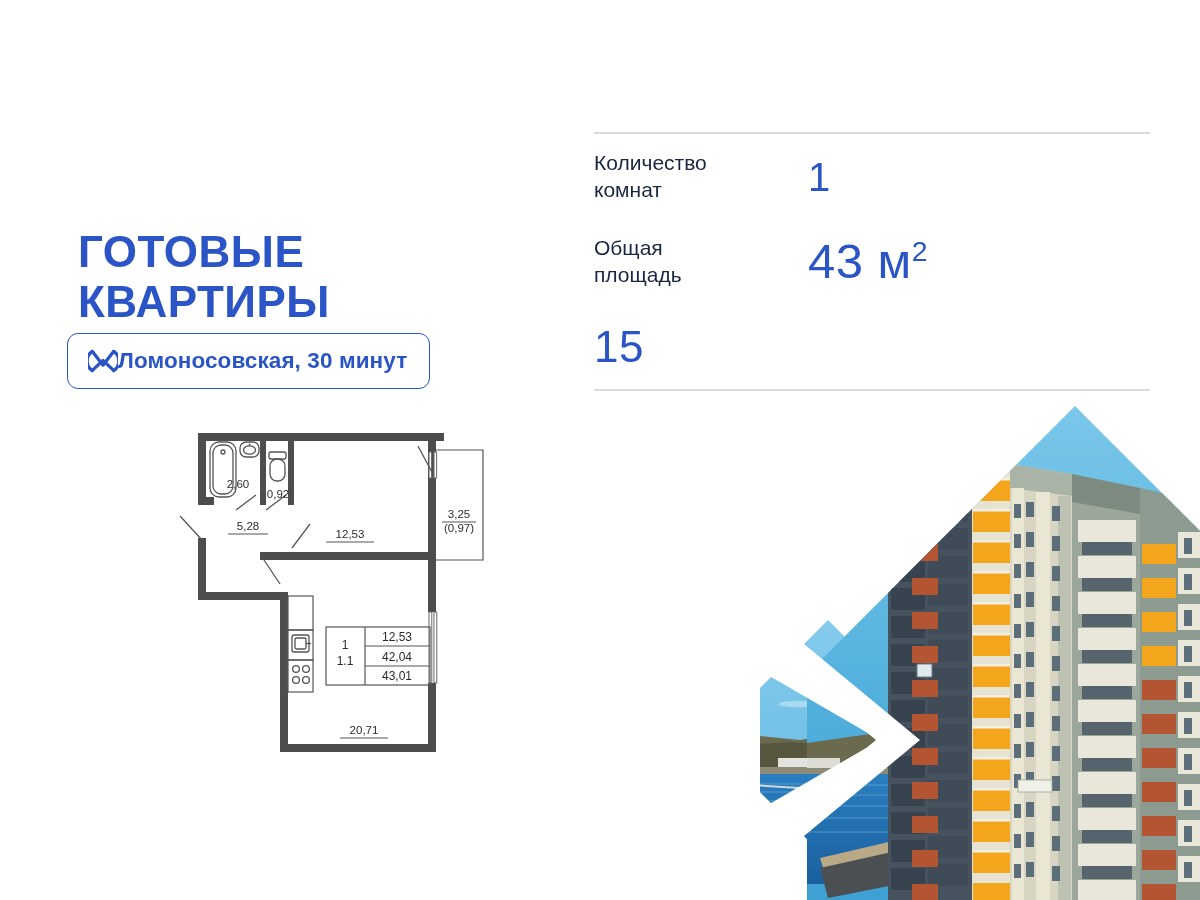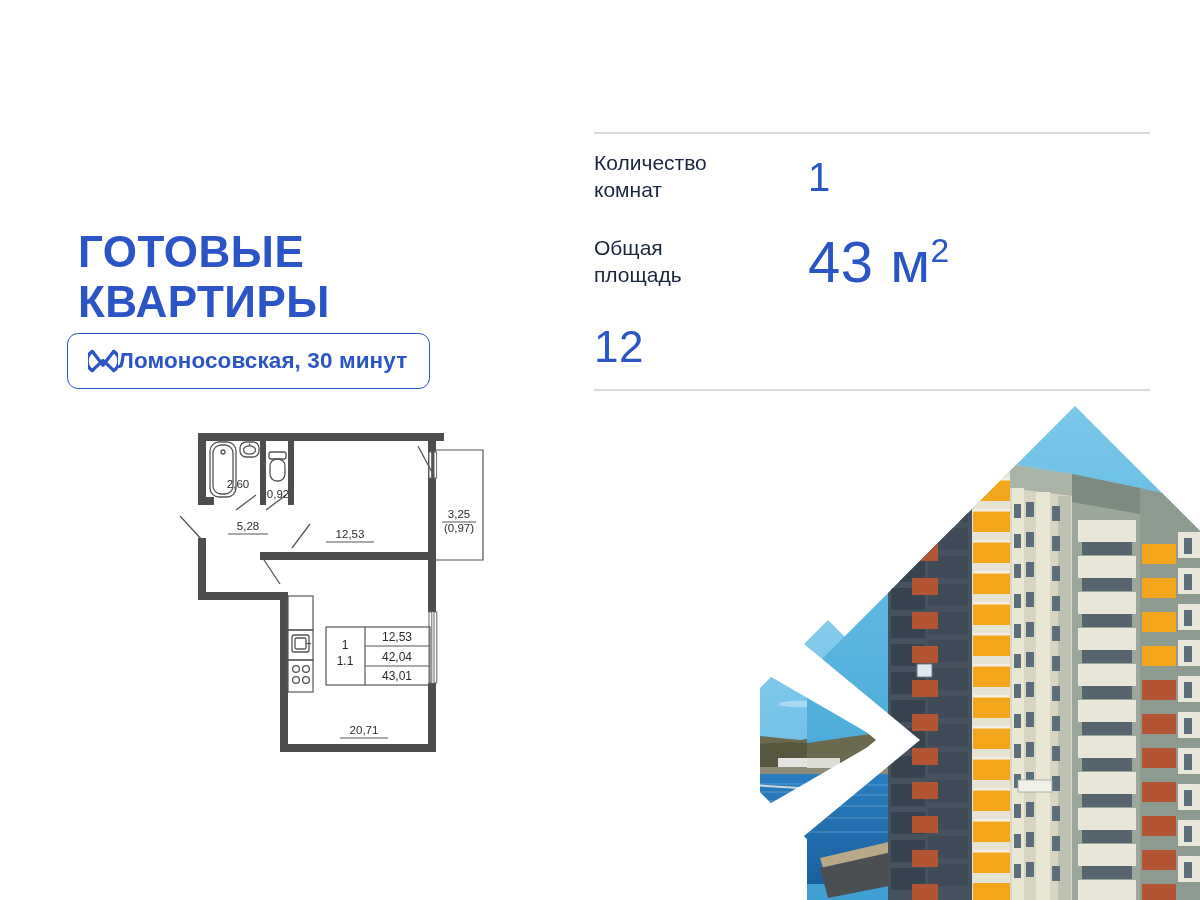--- a/index.html
+++ b/index.html
@@ -99,21 +99,21 @@
     color: #2b55c6;
     line-height: 1;
     letter-spacing: 0.5px;
   }
   .spec-row .spec-value sup {
     font-size: 0.58em;
     vertical-align: super;
     line-height: 0;
   }
   #spec-row-rooms .spec-value { font-size: 40px; }
-  #spec-row-area  .spec-value { font-size: 58px; }
+  #spec-row-area  .spec-value { font-size: 49px; }
   #spec-row-floor .spec-value { font-size: 44px; }
 
   
   #photo-composition {
     position: absolute;
     left: 760px;
     top: 392px;
     width: 445px;
     height: 512px;
   }
@@ -279,21 +279,21 @@
 
   <div class="spec-row" id="spec-row-area">
     <div class="spec-label">Общая
 площадь</div>
     <div class="spec-value">
       <span>43 м</span><sup>2</sup>
     </div>
   </div>
 
   <div class="spec-row" id="spec-row-floor">
-    <div class="spec-value">12</div>
+    <div class="spec-value">15</div>
   </div>
 
   <div class="spec-rule"></div>
 </div>
 
 <div id="photo-composition">
   <svg width="445" height="512" viewBox="0 0 445 512" aria-hidden="true">
     <defs>
 
       <clipPath id="clip-big-diamond">

